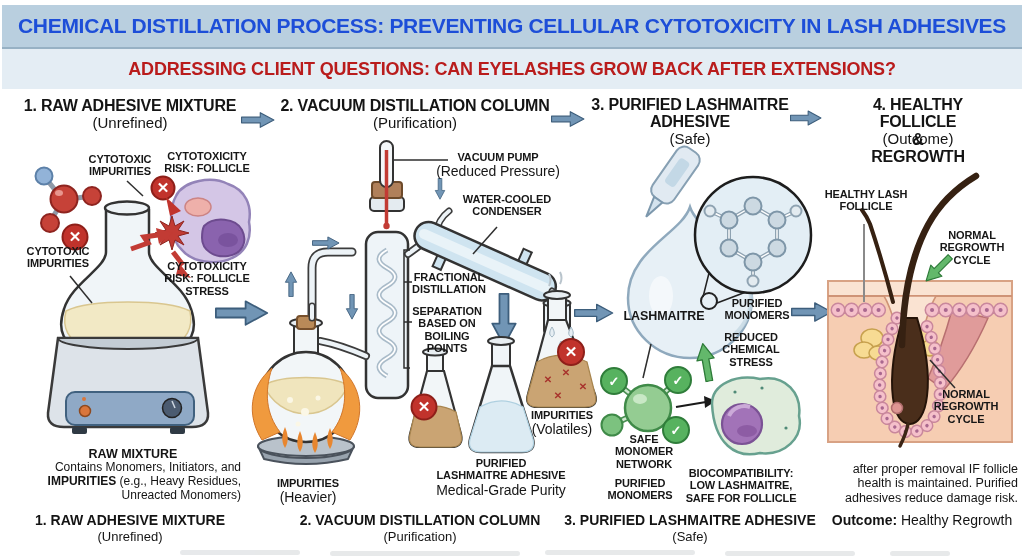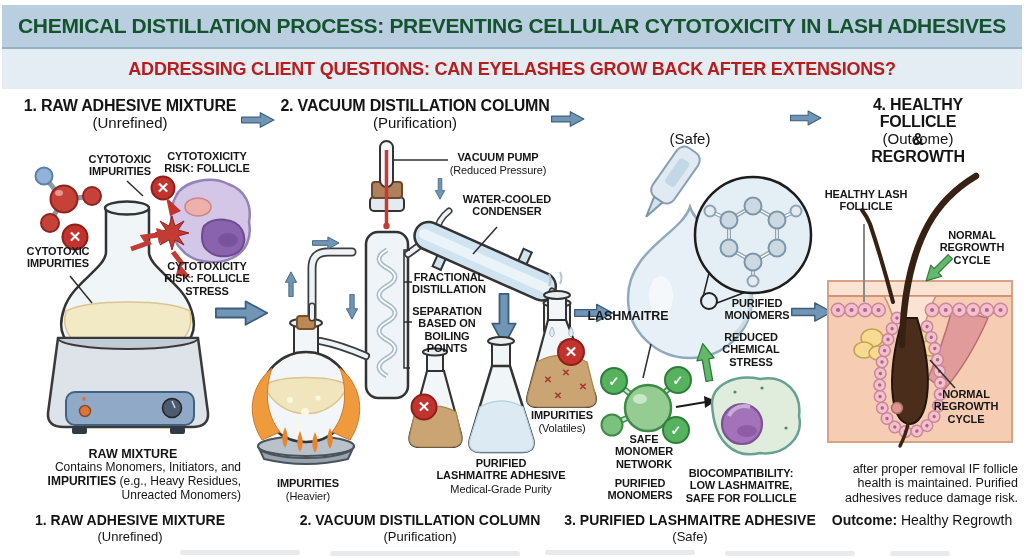--- a/index.html
+++ b/index.html
@@ -1,29 +1,29 @@
 <!DOCTYPE html>
 <html><head>
 <meta charset="utf-8">
 <style>
   html,body{margin:0;padding:0;background:#fff;}
   .stage{position:relative;width:1024px;height:559px;background:#fff;overflow:hidden;
          font-family:"Liberation Sans",sans-serif;color:#141414;}
   .art{position:absolute;left:0;top:0;width:1024px;height:559px;}
   .band{position:absolute;left:2px;right:2px;display:flex;align-items:center;justify-content:center;text-align:center;}
   .band1{top:5px;height:42px;background:#b9cfdf;border-bottom:2px solid #97b1c4;}
-  .band1 .t{font-weight:bold;font-size:21px;letter-spacing:-.3px;color:#14532d;}
+  .band1 .t{font-weight:bold;font-size:21px;letter-spacing:-.3px;color:#1d4ed8;}
   .band2{top:49px;height:40px;background:#e4edf4;}
   .band2 .t{font-weight:bold;font-size:18px;letter-spacing:-.2px;color:#b91c1c;}
   .hd{position:absolute;transform:translateX(-50%);text-align:center;font-weight:bold;font-size:16px;
       letter-spacing:-.2px;line-height:1.08;white-space:pre-line;}
   .stg{position:absolute;transform:translateX(-50%);text-align:center;font-size:15px;line-height:1.05;}
   .lbl{position:absolute;transform:translateX(-50%);text-align:center;font-weight:bold;font-size:11px;
        line-height:1.12;letter-spacing:-.1px;white-space:pre-line;color:#161616;}
-  .lbl.sub{font-weight:normal;font-size:11px;}
+  .lbl.sub{font-weight:normal;font-size:14px;}
   .lbl.big{font-size:12.5px;}
   .note-t{position:absolute;transform:translateX(-50%);font-weight:bold;font-size:12.5px;text-align:center;}
   .note-b{position:absolute;font-size:12px;line-height:1.15;text-align:right;}
   .ft{position:absolute;transform:translateX(-50%);font-weight:bold;font-size:14px;white-space:nowrap;text-align:center;}
   .fts{position:absolute;transform:translateX(-50%);font-size:13px;text-align:center;}
   .outcome{position:absolute;transform:translateX(-50%);font-size:14px;white-space:nowrap;}
   .outcome b{font-weight:bold;margin-top:33px;}
   
   .xg{font:bold 15px "Liberation Sans",sans-serif;fill:#fff;text-anchor:middle;}
   .xs{font:bold 10px "Liberation Sans",sans-serif;fill:#a8322c;text-anchor:middle;}
@@ -345,20 +345,22 @@
   <div class="t">CHEMICAL DISTILLATION PROCESS: PREVENTING CELLULAR CYTOTOXICITY IN LASH ADHESIVES</div>
 </div>
 <div class="band band2">
   <div class="t">ADDRESSING CLIENT QUESTIONS: CAN EYELASHES GROW BACK AFTER EXTENSIONS?</div>
 </div>
 
 <div class="hd" style="left:130px;top:97px;">1. RAW ADHESIVE MIXTURE</div>
 <div class="stg" style="left:130px;top:115px;">(Unrefined)</div>
 <div class="hd" style="left:415px;top:97px;">2. VACUUM DISTILLATION COLUMN</div>
 <div class="stg" style="left:415px;top:115px;">(Purification)</div>
+<div class="hd" style="left:690px;top:96px;">3. PURIFIED LASHMAITRE
+ADHESIVE</div>
 <div class="stg" style="left:690px;top:131px;">(Safe)</div>
 <div class="hd" style="left:918px;top:96px;">4. HEALTHY FOLLICLE
 &amp; REGROWTH</div>
 <div class="stg" style="left:918px;top:131px;">(Outcome)</div>
 
 <div class="lbl" style="left:120px;top:153px;">CYTOTOXIC
 IMPURITIES</div>
 <div class="lbl" style="left:207px;top:150px;">CYTOTOXICITY
 RISK: FOLLICLE</div>
 <div class="lbl" style="left:58px;top:245px;">CYTOTOXIC
@@ -388,21 +390,21 @@
 <div class="lbl" style="left:308px;top:477px;">IMPURITIES</div>
 <div class="lbl sub" style="left:308px;top:490px;">(Heavier)</div>
 <div class="lbl" style="left:501px;top:457px;">PURIFIED
 LASHMAITRE ADHESIVE</div>
 <div class="lbl sub" style="left:501px;top:483px;">Medical-Grade Purity</div>
 <div class="lbl" style="left:562px;top:409px;">IMPURITIES</div>
 <div class="lbl sub" style="left:562px;top:422px;">(Volatiles)</div>
 <div class="ft" style="left:420px;top:512px;">2. VACUUM DISTILLATION COLUMN</div>
 <div class="fts" style="left:420px;top:529px;">(Purification)</div>
 
-<div class="lbl big" style="left:628px;top:309px;">LASHMAITRE</div>
+<div class="lbl big" style="left:664px;top:309px;">LASHMAITRE</div>
 <div class="lbl" style="left:757px;top:297px;">PURIFIED
 MONOMERS</div>
 <div class="lbl" style="left:751px;top:331px;">REDUCED
 CHEMICAL
 STRESS</div>
 <div class="lbl" style="left:644px;top:433px;">SAFE
 MONOMER
 NETWORK</div>
 <div class="lbl" style="left:640px;top:477px;">PURIFIED
 MONOMERS</div>

